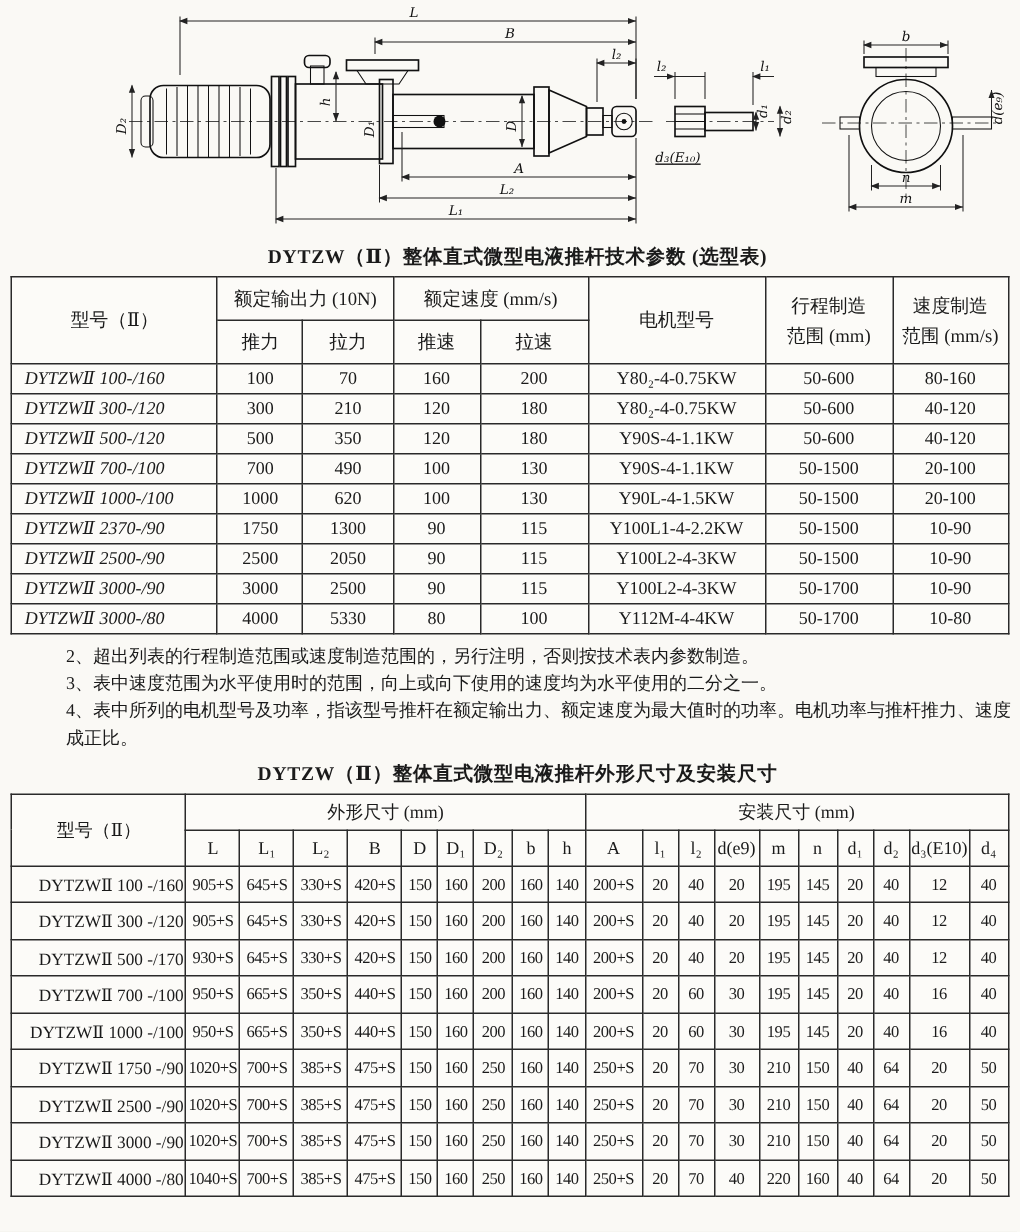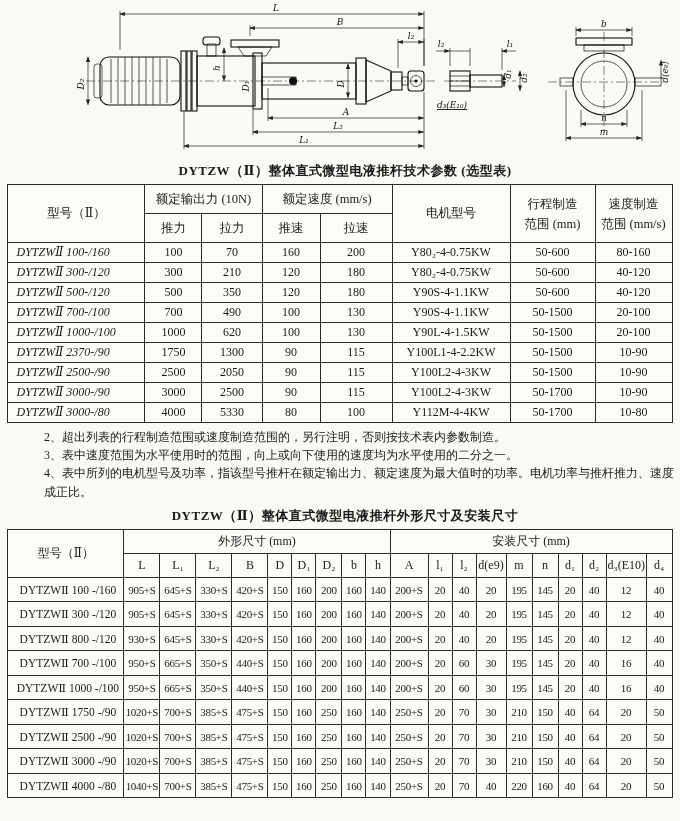--- a/index.html
+++ b/index.html
@@ -40,21 +40,21 @@
     white-space:nowrap;
   }
   table{border:1.5px solid #1a1a1a;}
   .t1{width:664px;font-size:12px;}
   .t1 thead th{height:28px;font-size:12.5px;}
   .t1 tbody td{height:19px;}
   .t1 td.model{text-align:left;padding-left:8px;font-size:12px;font-style:italic;}
   .t2{width:664px;font-size:11.5px;}
   .t2 thead th{height:23px;font-size:12px;}
   .t2 tbody td{height:23.5px;font-size:11px;letter-spacing:-.3px;}
-  .t2 td.model{text-align:center;padding-left:5px;font-size:11.5px;letter-spacing:0;}
+  .t2 td.model{text-align:right;padding-left:5px;font-size:11.5px;letter-spacing:0;}
   .twoline{line-height:1.6;}
   .notes{
     font-size:12px;
     margin:5px 0 6px 14px;
     line-height:1.52;
   }
   .notes .note-line{padding-left:30px;}
   .notes .note-first{padding-left:0;}
   svg text{font-family:"DejaVu Serif","Liberation Serif",serif;font-style:italic;font-size:9px;fill:#111;}
   svg .dim{stroke:#222;stroke-width:.7;}
@@ -440,21 +440,21 @@
           <td>40</td>
           <td>20</td>
           <td>195</td>
           <td>145</td>
           <td>20</td>
           <td>40</td>
           <td>12</td>
           <td>40</td>
         </tr>
         <tr>
-          <td class="model">DYTZWⅡ 800 -/120</td>
+          <td class="model">DYTZWⅡ 500 -/170</td>
           <td>930+S</td>
           <td>645+S</td>
           <td>330+S</td>
           <td>420+S</td>
           <td>150</td>
           <td>160</td>
           <td>200</td>
           <td>160</td>
           <td>140</td>
           <td>200+S</td>

